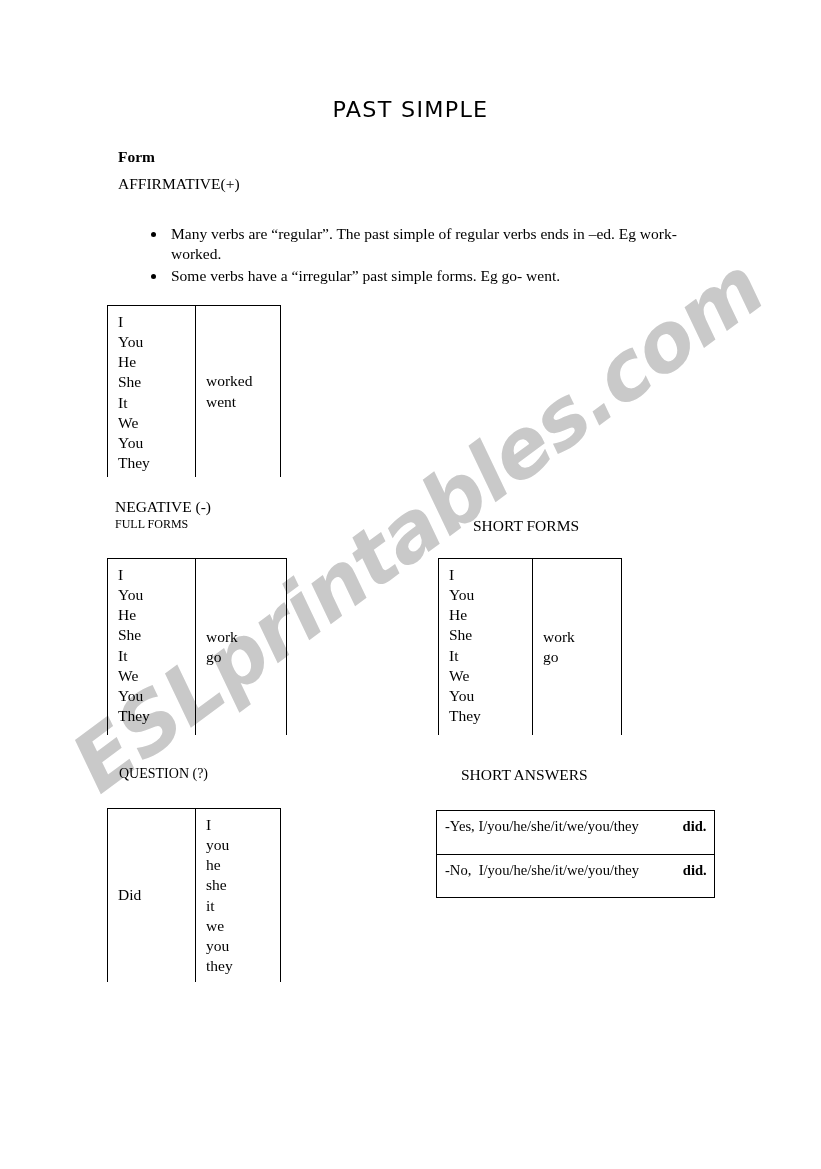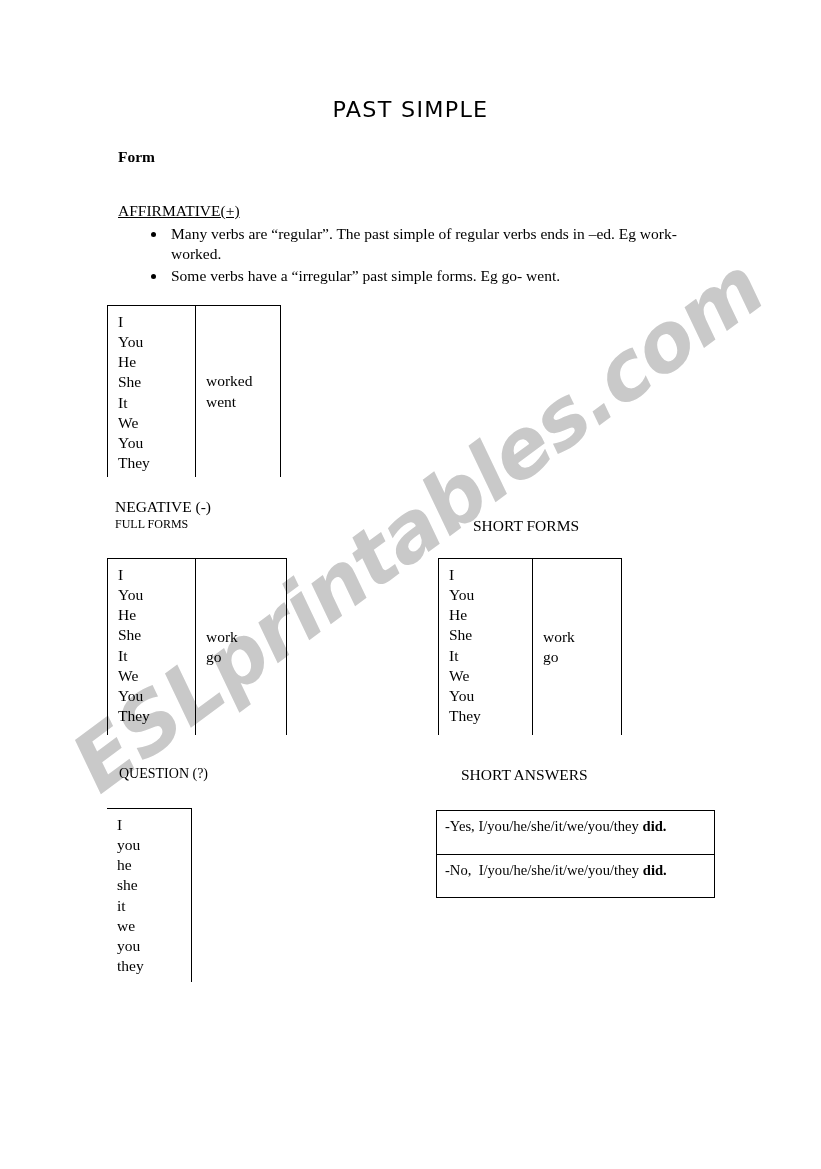--- a/index.html
+++ b/index.html
@@ -69,23 +69,22 @@
     position: absolute;
     left: 118px;
     top: 148px;
     font-size: 15.5px;
     font-weight: bold;
   }
 
   .affirm-label {
     position: absolute;
     left: 118px;
-    top: 202px;
-    font-size: 15.5px;
-    text-decoration: underline;
+    top: 175px;
+    font-size: 15.5px;
   }
 
   .bullets {
     position: absolute;
     left: 145px;
     top: 224px;
     width: 545px;
     margin: 0;
     padding: 0 0 0 22px;
     font-size: 15.5px;
@@ -189,20 +188,21 @@
     border: 1.3px solid #000;
   }
   #short-answers .sa-row {
     box-sizing: border-box;
     height: 43px;
     display: flex;
     align-items: flex-start;
     padding: 7px 0 0 8px;
     font-size: 14.6px;
     white-space: pre;
+    gap: 40px;
   }
   #short-answers .sa-row.divided {
     border-top: 1.3px solid #000;
   }
   #short-answers .sa-row b {
     font-weight: bold;
   }
 </style>
 </head>
 <body>
@@ -278,20 +278,23 @@
       <div class="col c3">
         <span class="line">work</span>
         <span class="line">go</span>
       </div>
     </div>
 
     <div class="question-head">QUESTION (?)</div>
     <div class="short-answers-head">SHORT ANSWERS</div>
 
     <div class="vtable" id="table-question">
+      <div class="col first c1">
+        <span class="line">Did</span>
+      </div>
       <div class="col c2 pronouns">
         <span class="line">I</span>
         <span class="line">you</span>
         <span class="line">he</span>
         <span class="line">she</span>
         <span class="line">it</span>
         <span class="line">we</span>
         <span class="line">you</span>
         <span class="line">they</span>
       </div>

